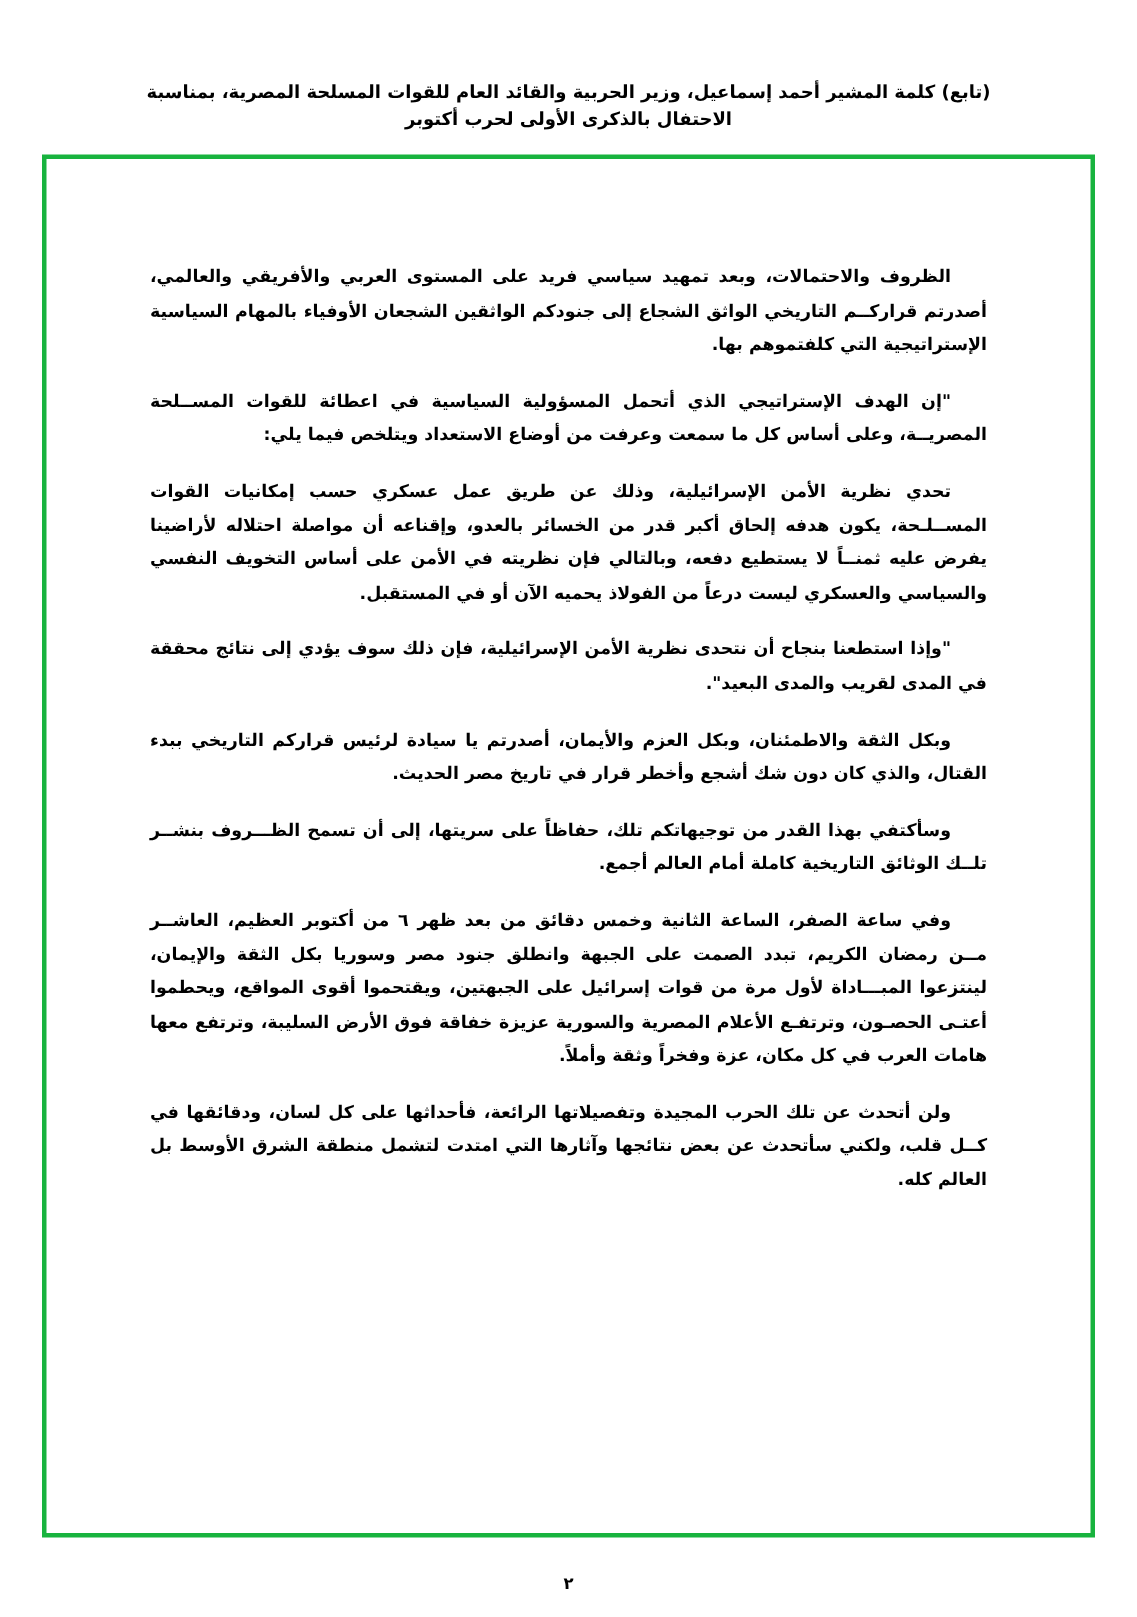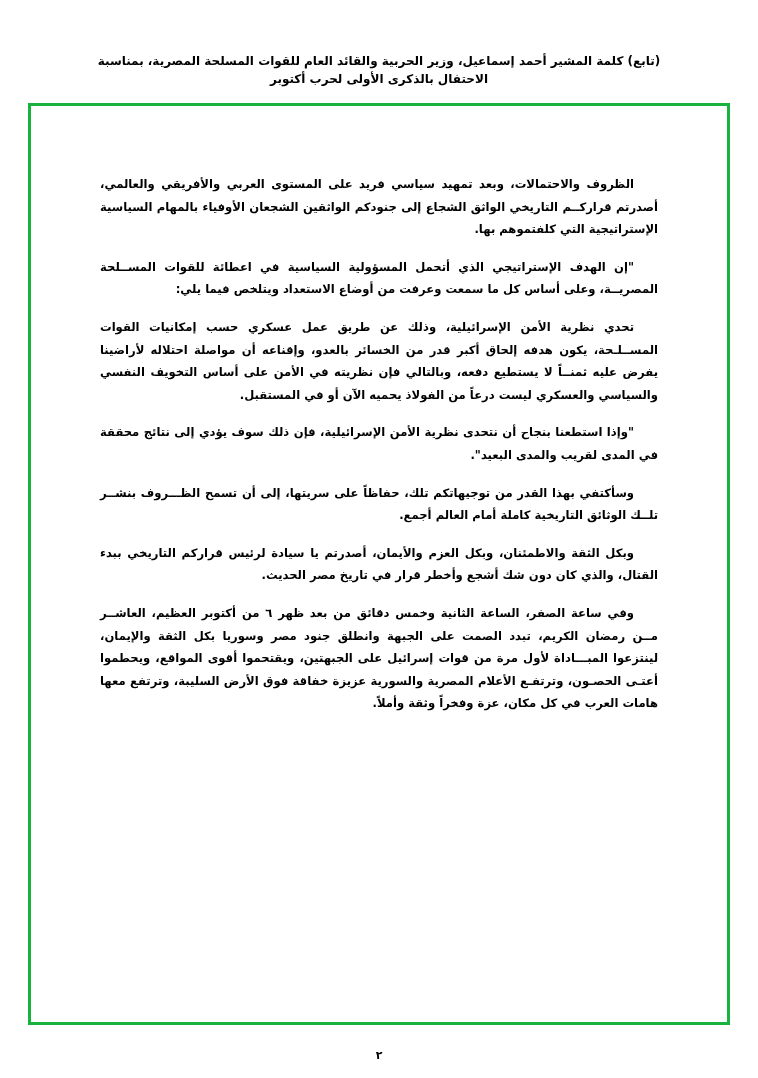--- a/index.html
+++ b/index.html
@@ -79,20 +79,21 @@
 
   <div class="header-line">(تابع) كلمة المشير أحمد إسماعيل، وزير الحربية والقائد العام للقوات المسلحة المصرية، بمناسبة الاحتفال بالذكرى الأولى لحرب أكتوبر</div>
 
   <div class="frame"></div>
 
   <div class="content">
     <p class="para indent">الظروف والاحتمالات، وبعد تمهيد سياسي فريد على المستوى العربي والأفريقي والعالمي، أصدرتم قراركــم التاريخي الواثق الشجاع إلى جنودكم الواثقين الشجعان الأوفياء بالمهام السياسية الإستراتيجية التي كلفتموهم بها.</p>
     <p class="para indent">"إن الهدف الإستراتيجي الذي أتحمل المسؤولية السياسية في اعطائة للقوات المســلحة المصريــة، وعلى أساس كل ما سمعت وعرفت من أوضاع الاستعداد ويتلخص فيما يلي:</p>
     <p class="para indent">تحدي نظرية الأمن الإسرائيلية، وذلك عن طريق عمل عسكري حسب إمكانيات القوات المســلـحة، يكون هدفه إلحاق أكبر قدر من الخسائر بالعدو، وإقناعه أن مواصلة احتلاله لأراضينا يفرض عليه ثمنــاً لا يستطيع دفعه، وبالتالي فإن نظريته في الأمن على أساس التخويف النفسي والسياسي والعسكري ليست درعاً من الفولاذ يحميه الآن أو في المستقبل.</p>
     <p class="para indent">"وإذا استطعنا بنجاح أن نتحدى نظرية الأمن الإسرائيلية، فإن ذلك سوف يؤدي إلى نتائج محققة في المدى لقريب والمدى البعيد".</p>
+    <p class="para indent">وبكل الثقة والاطمئنان، وبكل العزم والأيمان، أصدرتم يا سيادة لرئيس قراركم التاريخي ببدء القتال، والذي كان دون شك أشجع وأخطر قرار في تاريخ مصر الحديث.</p>
     <p class="para indent">وسأكتفي بهذا القدر من توجيهاتكم تلك، حفاظاً على سريتها، إلى أن تسمح الظـــروف بنشــر تلــك الوثائق التاريخية كاملة أمام العالم أجمع.</p>
-    <p class="para indent">وبكل الثقة والاطمئنان، وبكل العزم والأيمان، أصدرتم يا سيادة لرئيس قراركم التاريخي ببدء القتال، والذي كان دون شك أشجع وأخطر قرار في تاريخ مصر الحديث.</p>
     <p class="para indent">وفي ساعة الصفر، الساعة الثانية وخمس دقائق من بعد ظهر ٦ من أكتوبر العظيم، العاشــر مــن رمضان الكريم، تبدد الصمت على الجبهة وانطلق جنود مصر وسوريا بكل الثقة والإيمان، لينتزعوا المبـــاداة لأول مرة من قوات إسرائيل على الجبهتين، ويقتحموا أقوى المواقع، ويحطموا أعتـى الحصـون، وترتفـع الأعلام المصرية والسورية عزيزة خفاقة فوق الأرض السليبة، وترتفع معها هامات العرب في كل مكان، عزة وفخراً وثقة وأملاً.</p>
+    <p class="para indent">ولن أتحدث عن تلك الحرب المجيدة وتفصيلاتها الرائعة، فأحداثها على كل لسان، ودقائقها في كــل قلب، ولكني سأتحدث عن بعض نتائجها وآثارها التي امتدت لتشمل منطقة الشرق الأوسط بل العالم كله.</p>
   </div>
 
   <div class="footer">٢</div>
 
 </div>
 
 </body></html>

